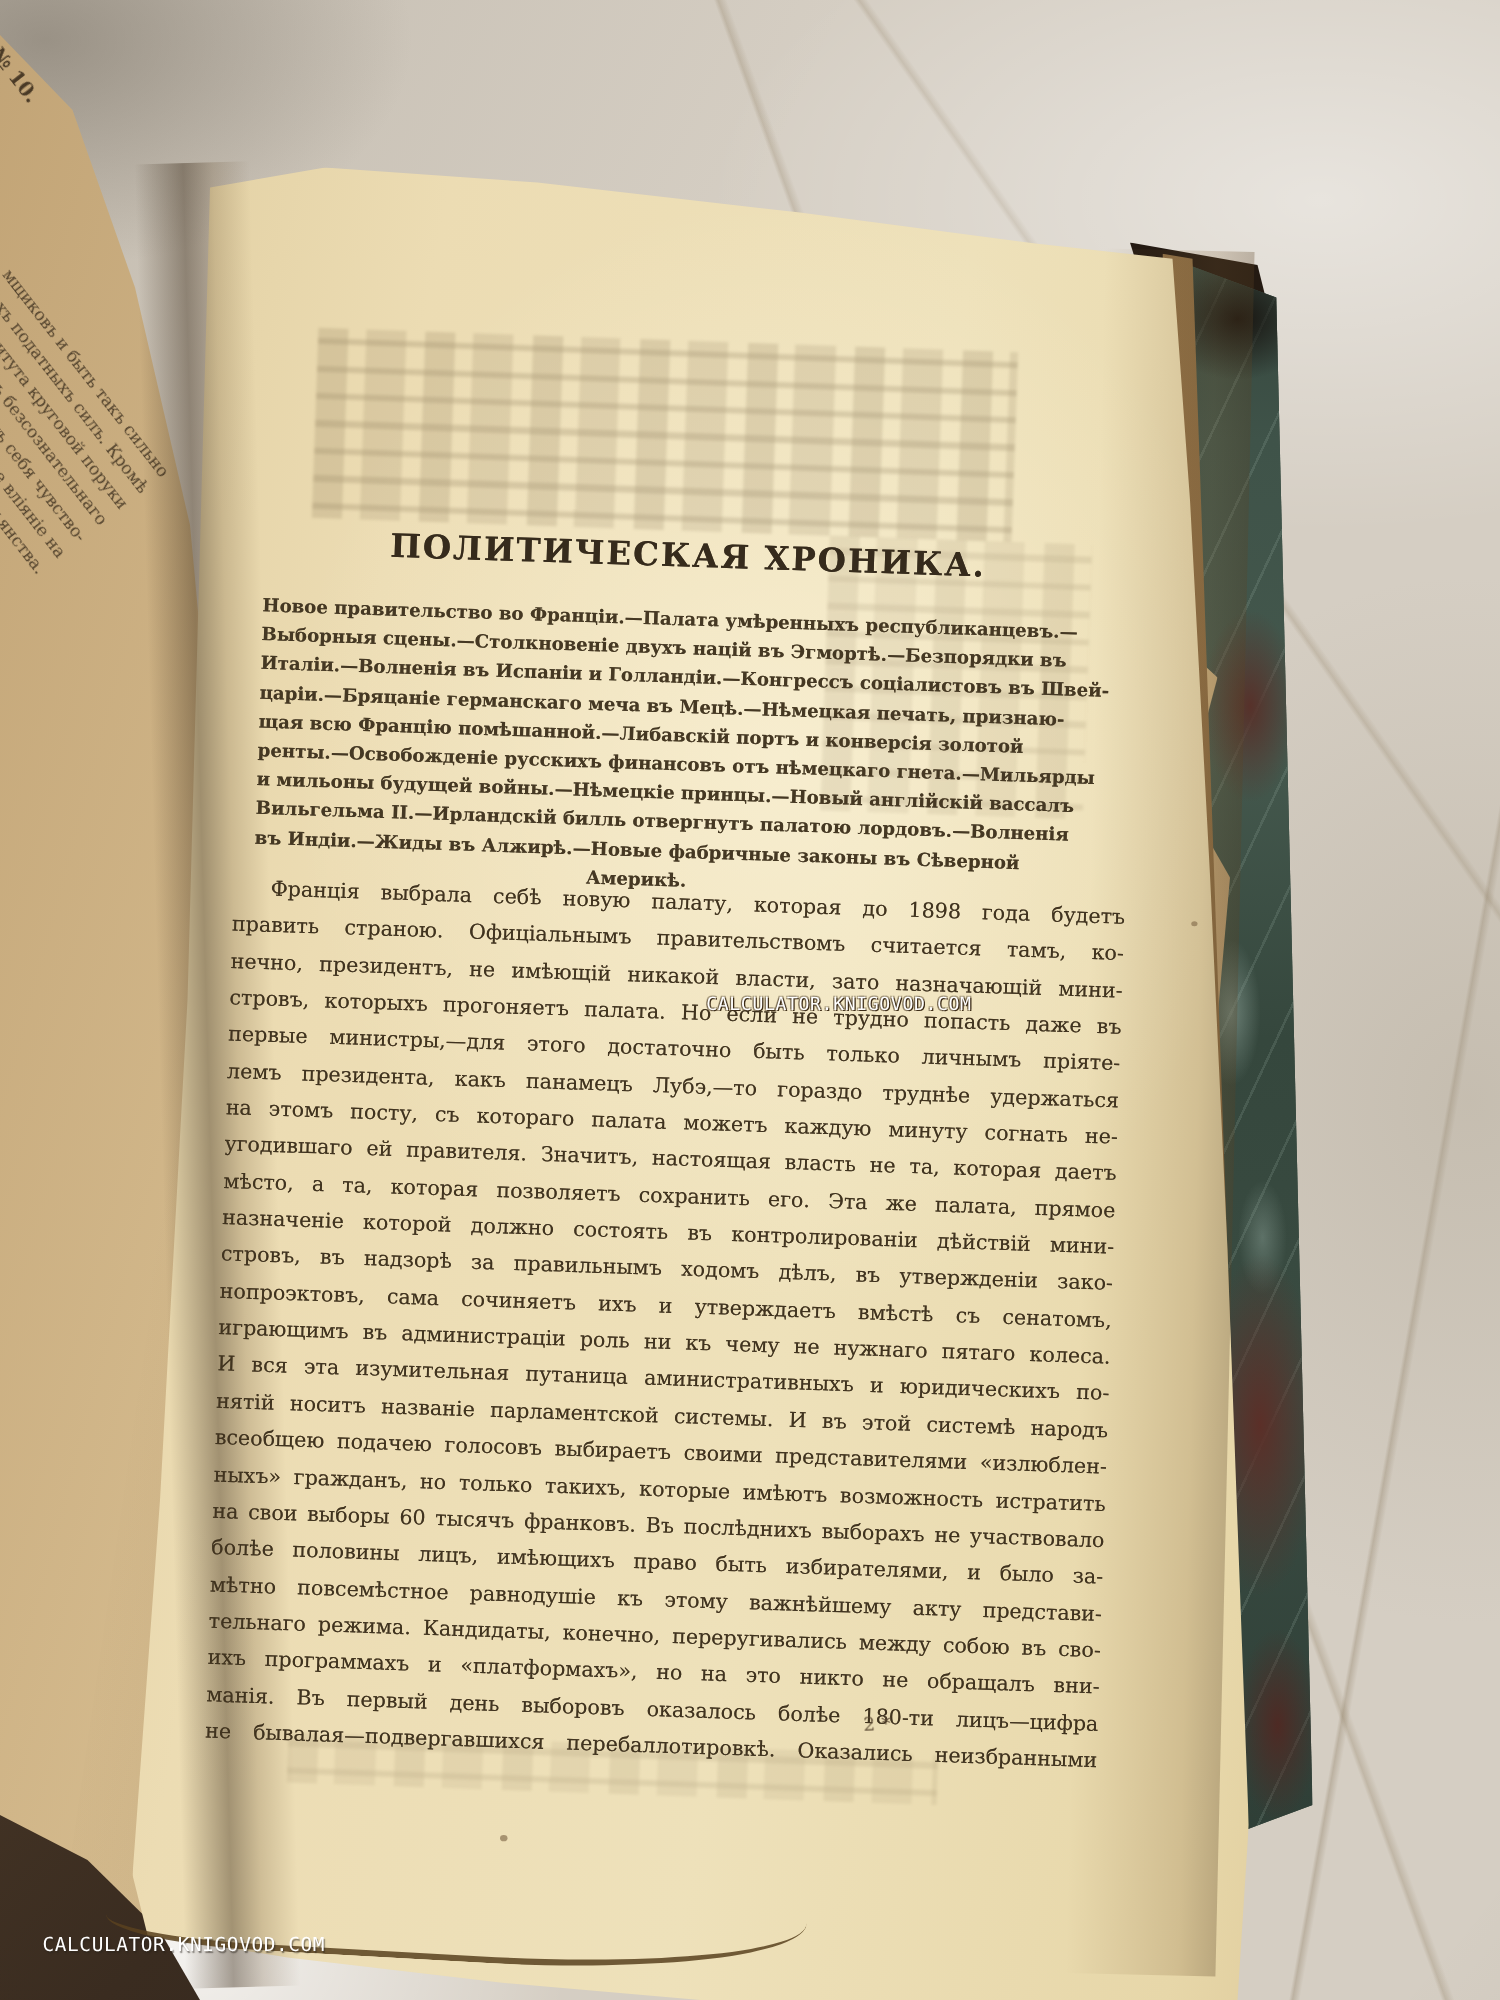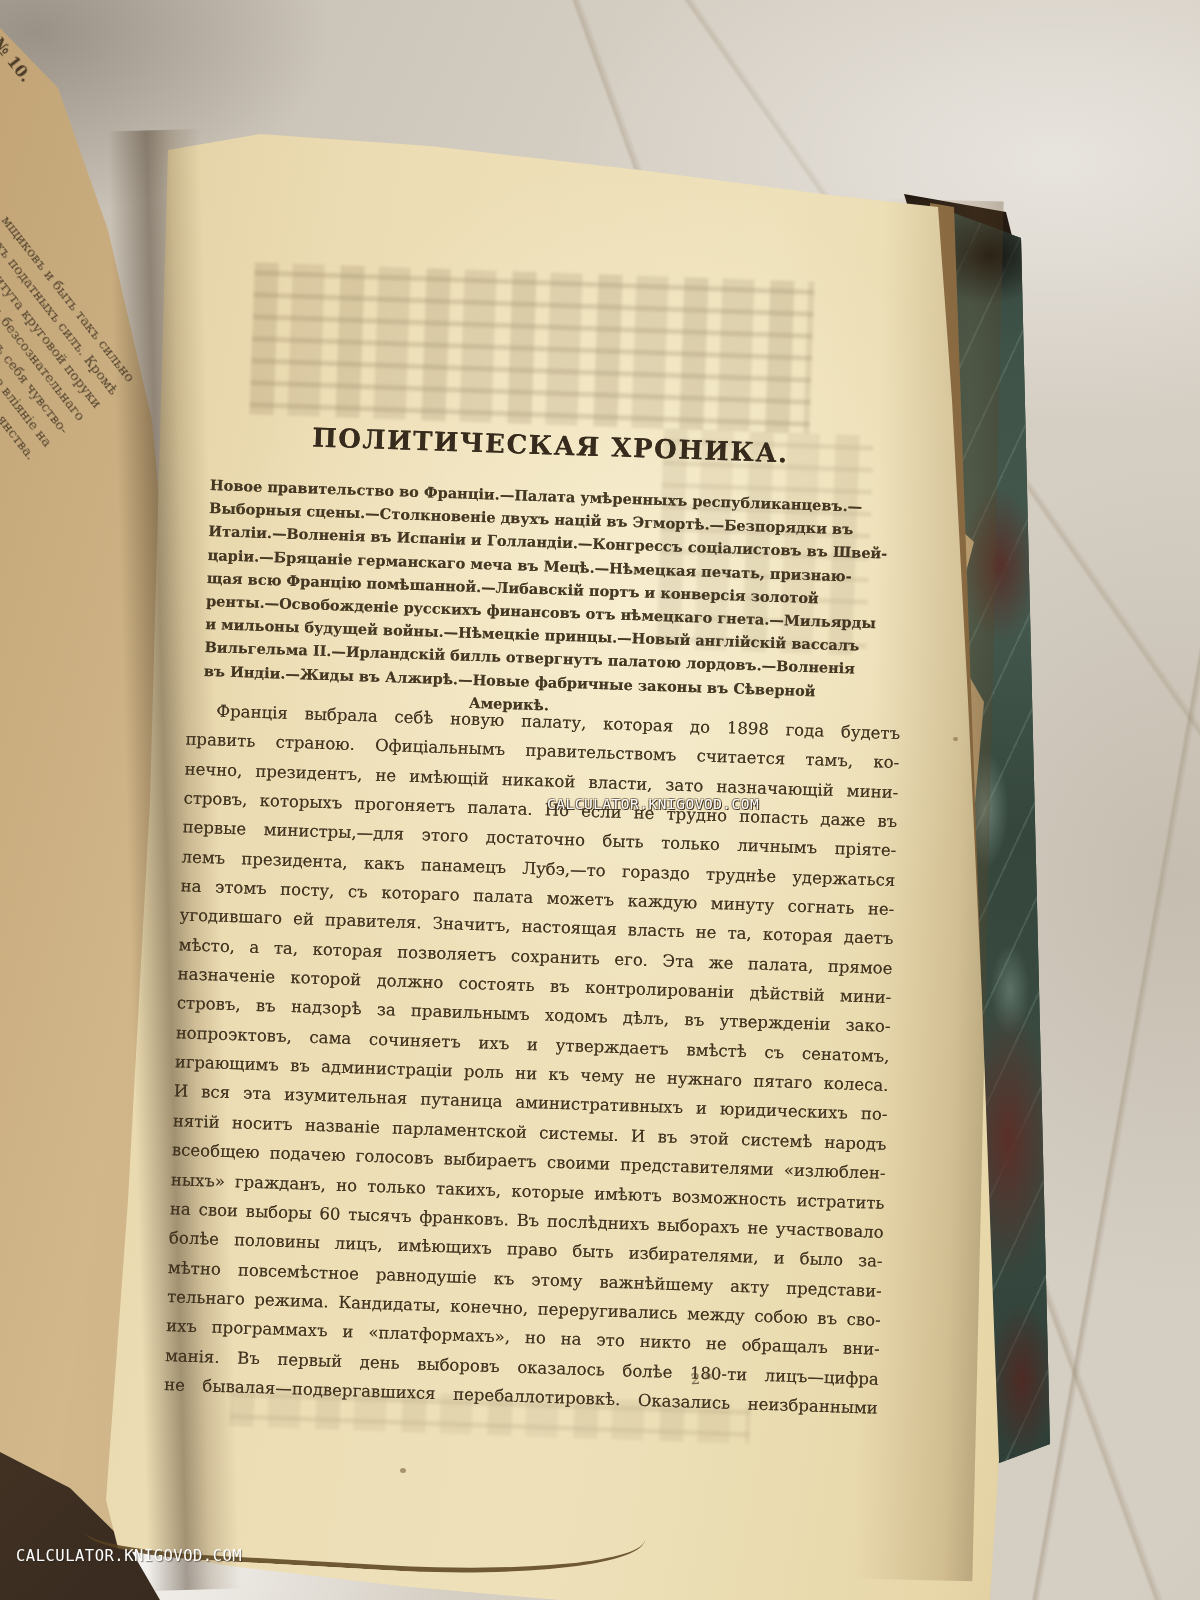--- a/index.html
+++ b/index.html
@@ -91,21 +91,21 @@
   .bline.indent{text-indent:30px;}
   .sig{left:722px;top:1364px;font-size:15px;color:#5a4832;filter:blur(.5px);opacity:.85;transform:rotate(-4deg);}
 
   
   .speck{border-radius:50%;background:#6d5336;}
 
   
   .vignette{pointer-events:none;background:radial-gradient(120% 120% at 50% 45%,transparent 58%,rgba(55,42,28,.16) 100%);}
 
   
-  .wm{font-family:"DejaVu Sans Mono",monospace;color:#ffffff;letter-spacing:.5px;}
+  .wm{font-family:"DejaVu Sans Mono",monospace;color:#ffffff;letter-spacing:.5px;margin-left:18px;}
   .wm-center{left:547px;top:796px;font-size:14.5px;
     text-shadow:1px 1px 0 #3d2c17,-1px -1px 0 rgba(61,44,23,.4),1px -1px 0 rgba(61,44,23,.4),-1px 1px 0 rgba(61,44,23,.5);}
   .wm-bl{left:16px;top:1547px;font-size:15.5px;text-shadow:1px 1px 1px rgba(40,35,28,.55);}
 </style>
 </head>
 <body>
 
 <div class="scene">
 
   <div class="full left-page"></div>

